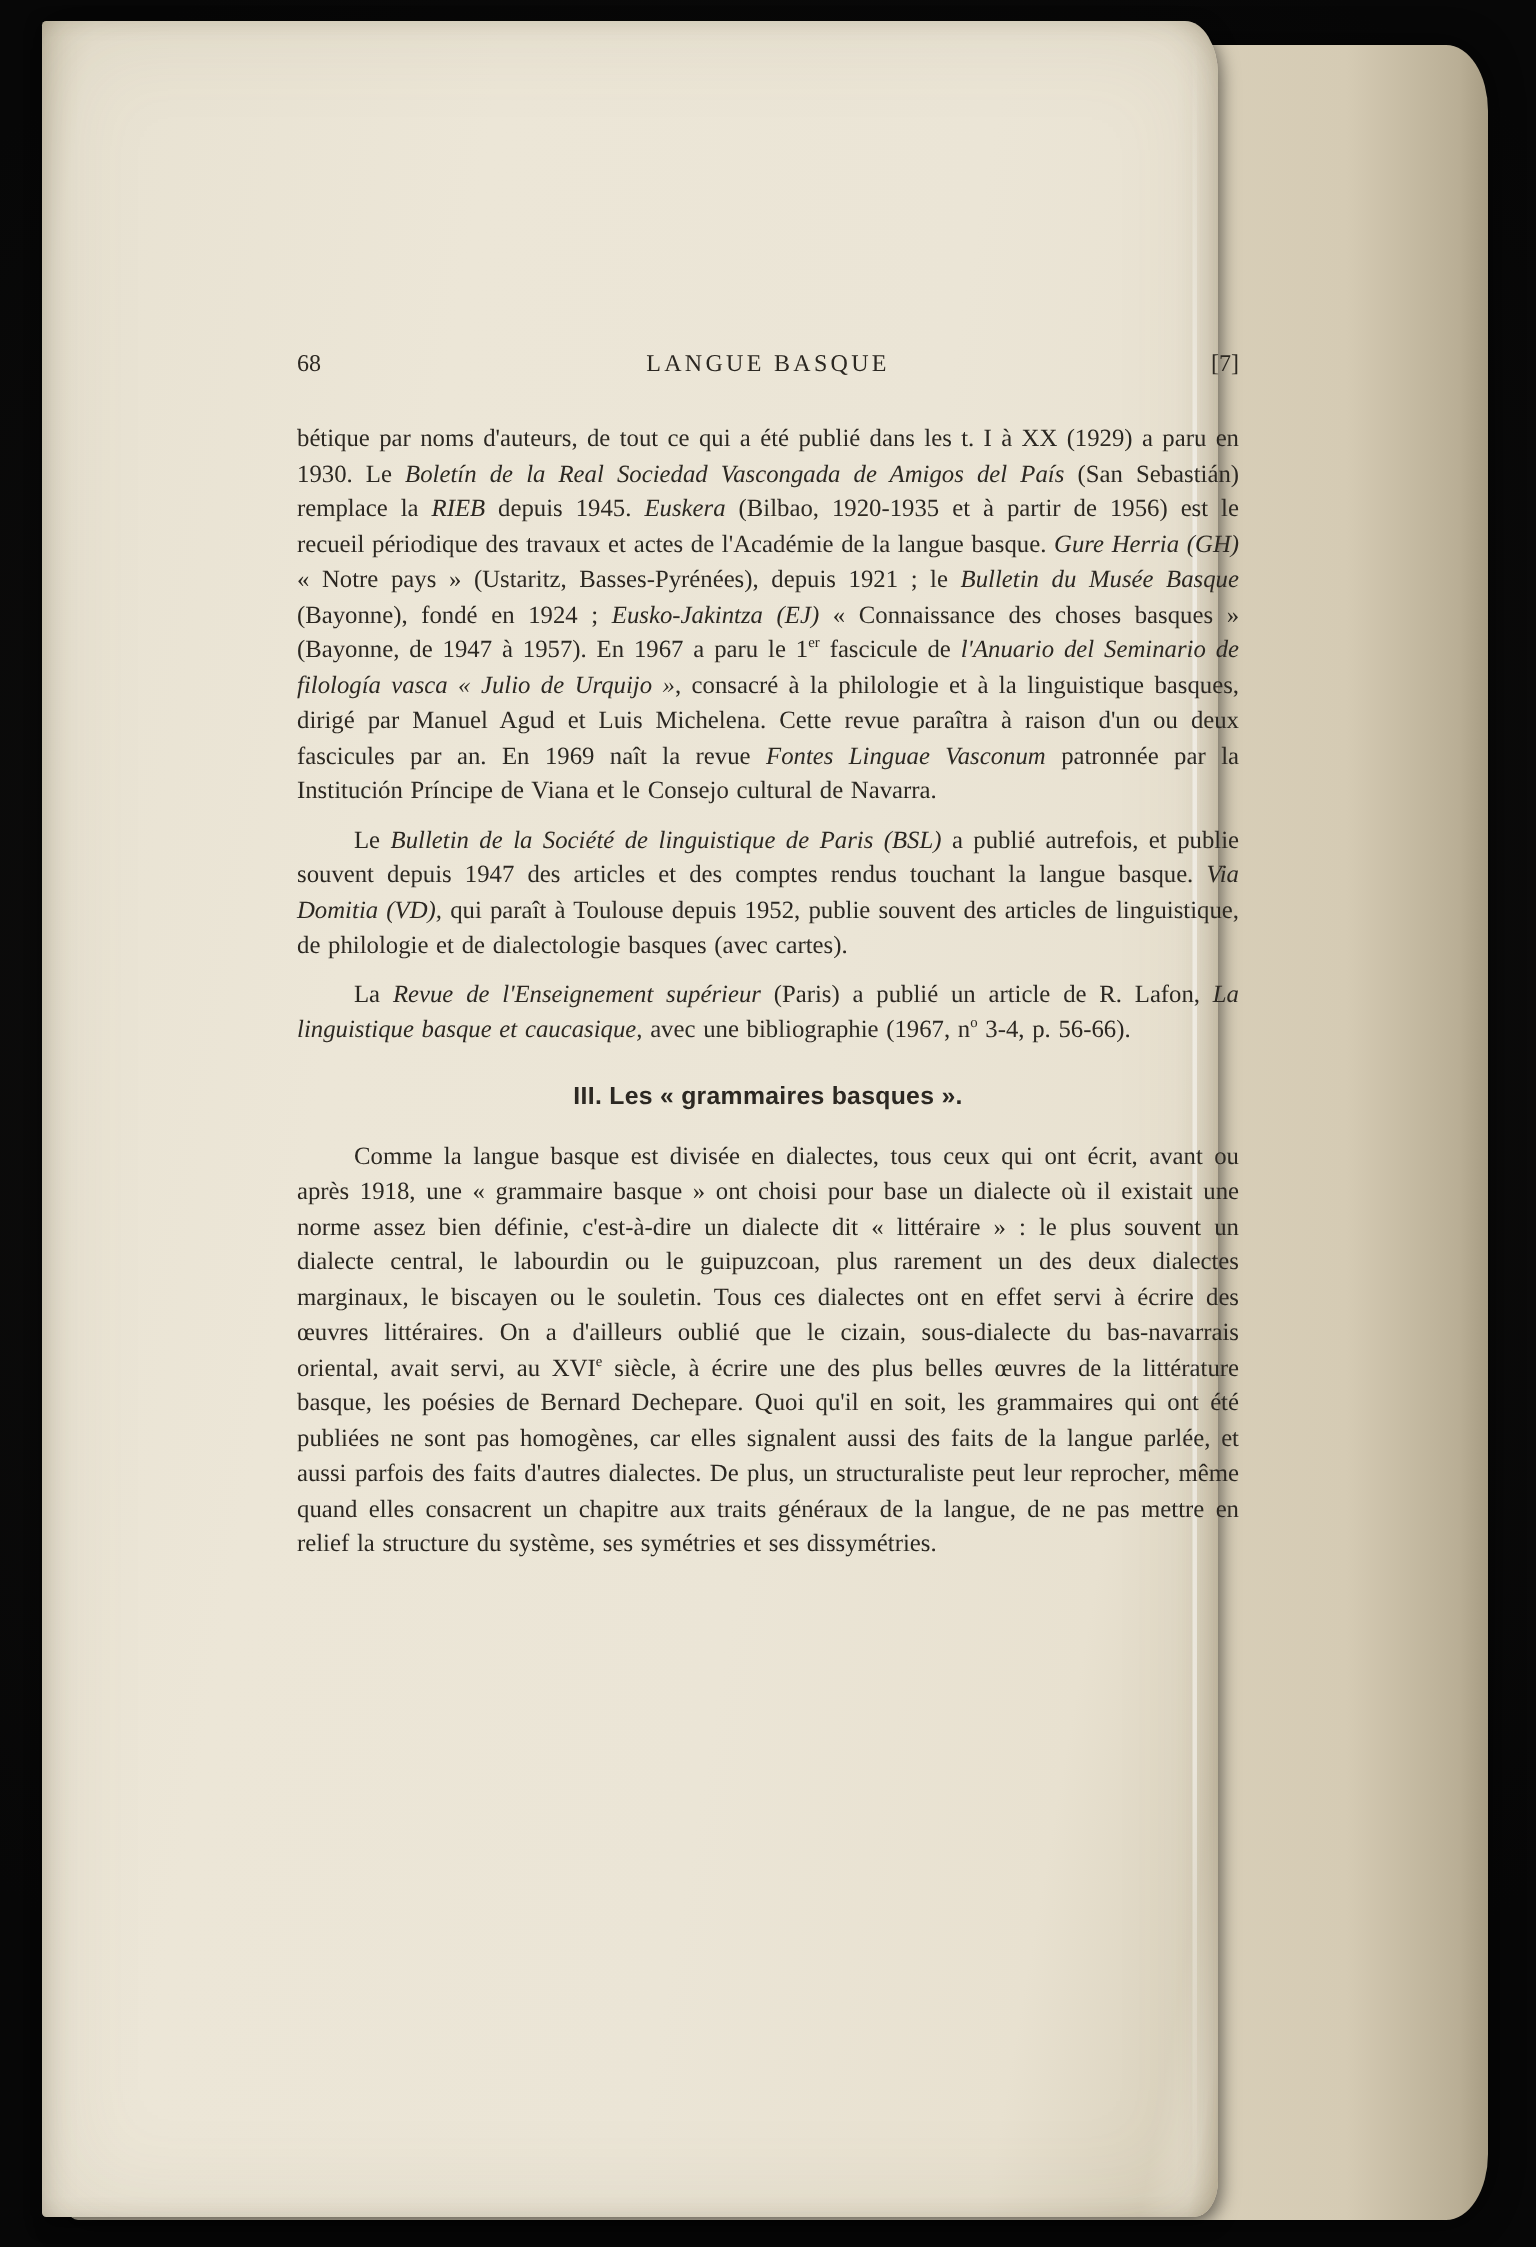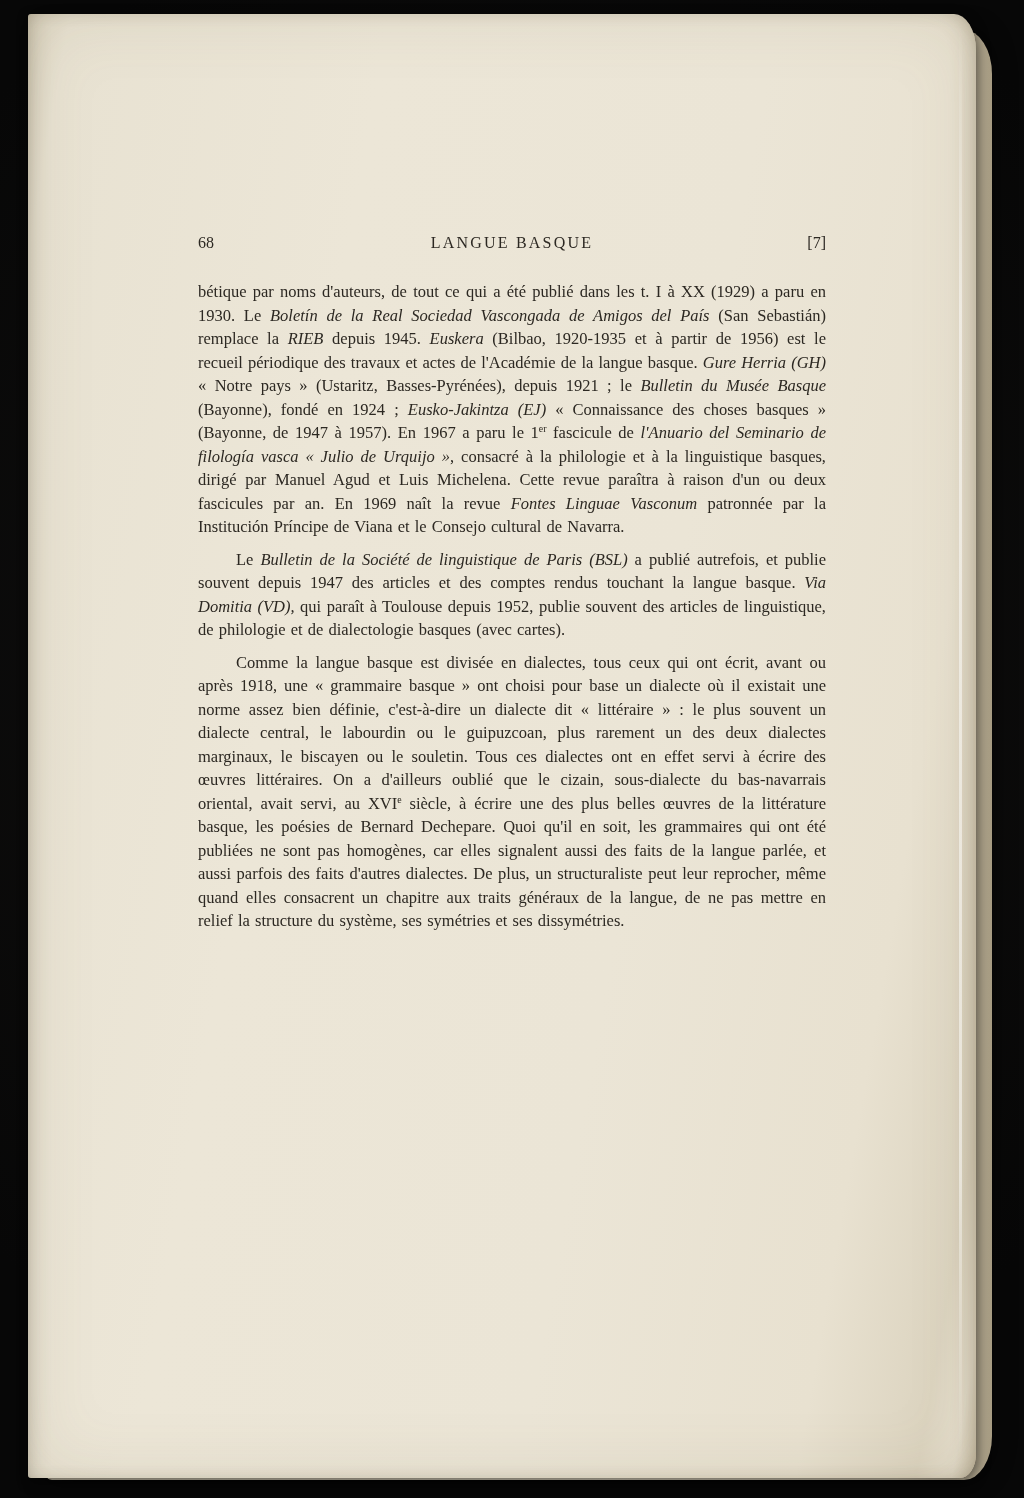--- a/index.html
+++ b/index.html
@@ -27,21 +27,21 @@
     width: 946px;
     height: 1450px;
     background: linear-gradient(90deg, #cfc6b0 0%, #ded5c0 60%, #d5cbb4 90%, #b9ae95 98%, #a79c83 100%);
     border-radius: 6px 28px 28px 6px / 6px 44px 44px 6px;
     box-shadow: 0 0 22px rgba(0,0,0,0.65);
   }
   .page {
     position: absolute;
     left: 28px;
     top: 14px;
-    width: 948px;
+    width: 784px;
     height: 1464px;
     background:
       linear-gradient(100deg,
         #ddd6c3 0%,
         #e8e2d2 3.5%,
         #ece6d7 30%,
         #ebe5d6 62%,
         #e8e1d0 85%,
         #dcd4c0 95%,
         #e6dfce 98%,
@@ -119,20 +119,22 @@
       <div class="header">
         <span class="pn">68</span>
         <span class="title">LANGUE BASQUE</span>
         <span class="col">[7]</span>
       </div>
 
       <p class="para first"><span>bétique par noms d'auteurs, de tout ce qui a été publié dans les t. I à XX (1929) a paru en 1930. Le </span><i>Boletín de la Real Sociedad Vascongada de Amigos del País</i><span> (San Sebastián) remplace la </span><i>RIEB</i><span> depuis 1945. </span><i>Euskera</i><span> (Bilbao, 1920-1935 et à partir de 1956) est le recueil périodique des travaux et actes de l'Académie de la langue basque. </span><i>Gure Herria (GH)</i><span> « Notre pays » (Ustaritz, Basses-Pyrénées), depuis 1921 ; le </span><i>Bulletin du Musée Basque</i><span> (Bayonne), fondé en 1924 ; </span><i>Eusko-Jakintza (EJ)</i><span> « Connaissance des choses basques » (Bayonne, de 1947 à 1957). En 1967 a paru le 1</span><sup>er</sup><span> fascicule de </span><i>l'Anuario del Seminario de filología vasca « Julio de Urquijo »</i><span>, consacré à la philologie et à la linguistique basques, dirigé par Manuel Agud et Luis Michelena. Cette revue paraîtra à raison d'un ou deux fascicules par an. En 1969 naît la revue </span><i>Fontes Linguae Vasconum</i><span> patronnée par la Institución Príncipe de Viana et le Consejo cultural de Navarra.</span></p>
 
       <p class="para"><span>Le </span><i>Bulletin de la Société de linguistique de Paris (BSL)</i><span> a publié autrefois, et publie souvent depuis 1947 des articles et des comptes rendus touchant la langue basque. </span><i>Via Domitia (VD),</i><span> qui paraît à Toulouse depuis 1952, publie souvent des articles de linguistique, de philologie et de dialectologie basques (avec cartes).</span></p>
 
+      <p class="para"><span>La </span><i>Revue de l'Enseignement supérieur</i><span> (Paris) a publié un article de R. Lafon, </span><i>La linguistique basque et caucasique,</i><span> avec une bibliographie (1967, n</span><sup>o</sup><span> 3-4, p. 56-66).</span></p>
 
+      <h3 class="heading">III. Les « grammaires basques ».</h3>
 
       <p class="para"><span>Comme la langue basque est divisée en dialectes, tous ceux qui ont écrit, avant ou après 1918, une « grammaire basque » ont choisi pour base un dialecte où il existait une norme assez bien définie, c'est-à-dire un dialecte dit « littéraire » : le plus souvent un dialecte central, le labourdin ou le guipuzcoan, plus rarement un des deux dialectes marginaux, le biscayen ou le souletin. Tous ces dialectes ont en effet servi à écrire des œuvres littéraires. On a d'ailleurs oublié que le cizain, sous-dialecte du bas-navarrais oriental, avait servi, au XVI</span><sup>e</sup><span> siècle, à écrire une des plus belles œuvres de la littérature basque, les poésies de Bernard Dechepare. Quoi qu'il en soit, les grammaires qui ont été publiées ne sont pas homogènes, car elles signalent aussi des faits de la langue parlée, et aussi parfois des faits d'autres dialectes. De plus, un structuraliste peut leur reprocher, même quand elles consacrent un chapitre aux traits généraux de la langue, de ne pas mettre en relief la structure du système, ses symétries et ses dissymétries.</span></p>
 
     </div>
   </div>
 
 </div>
 
 </body></html>

